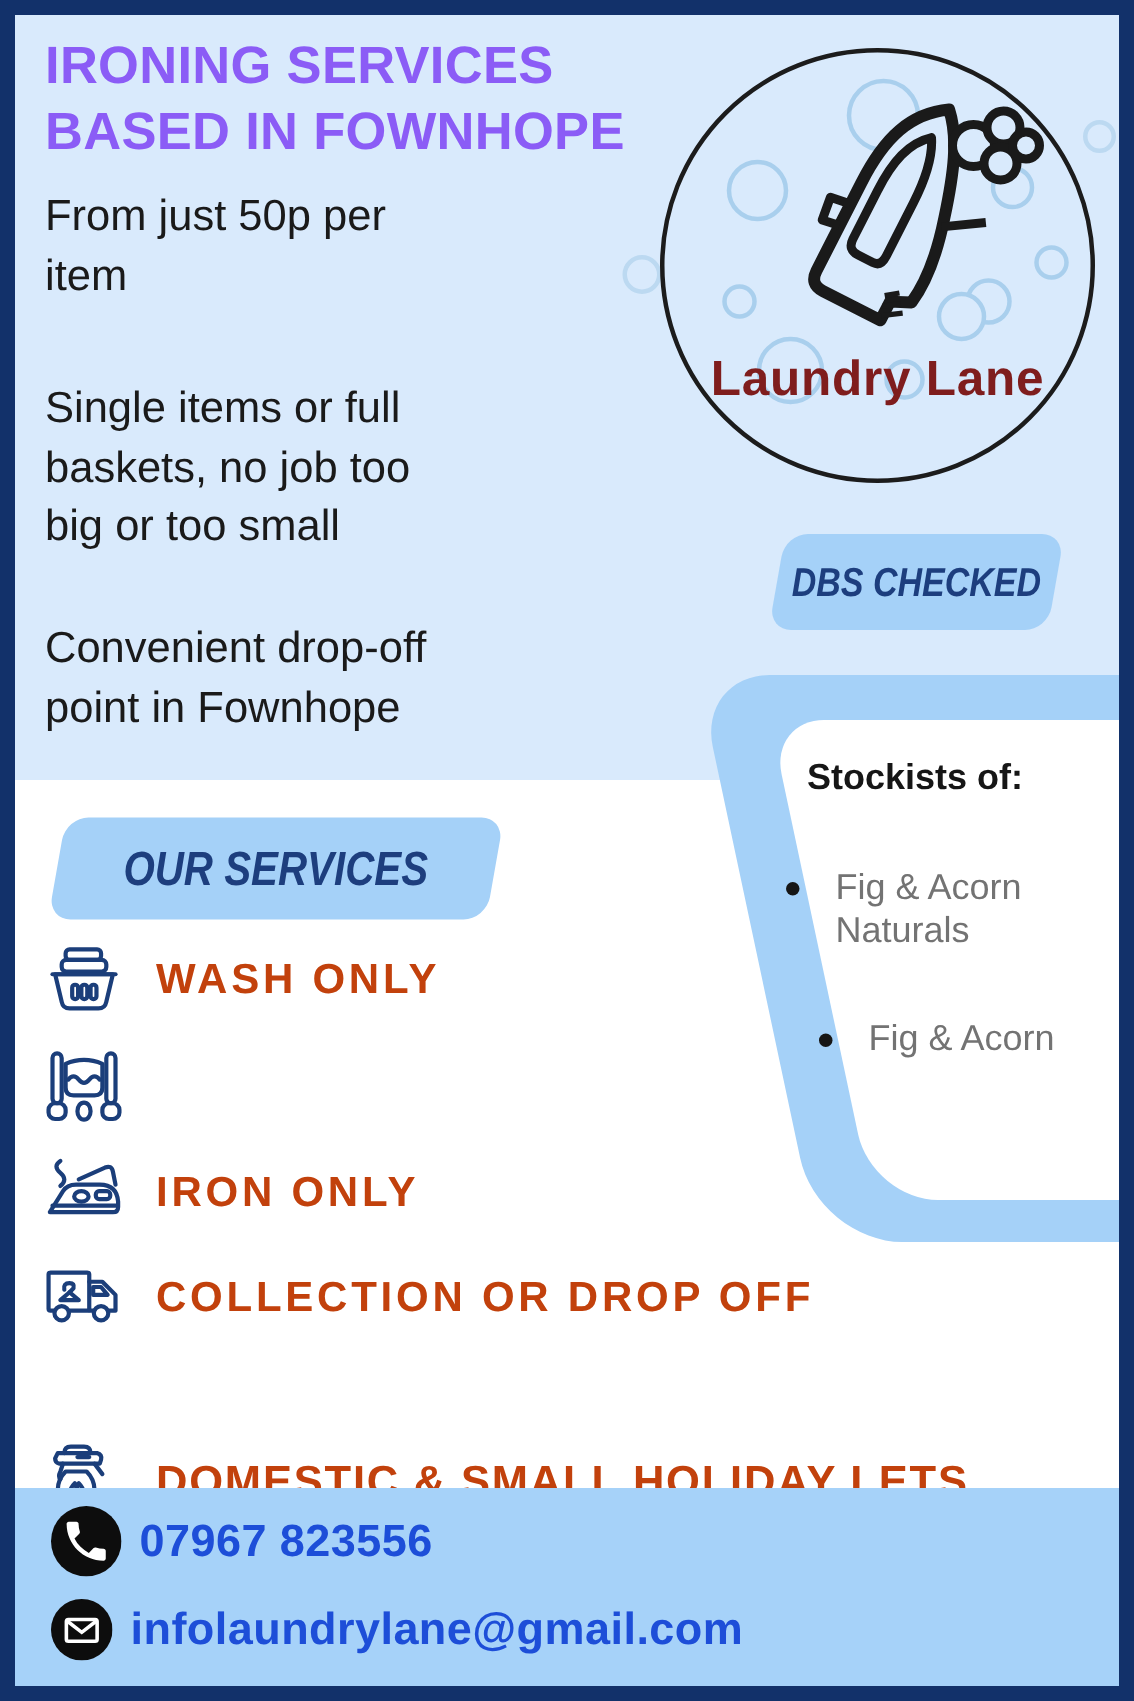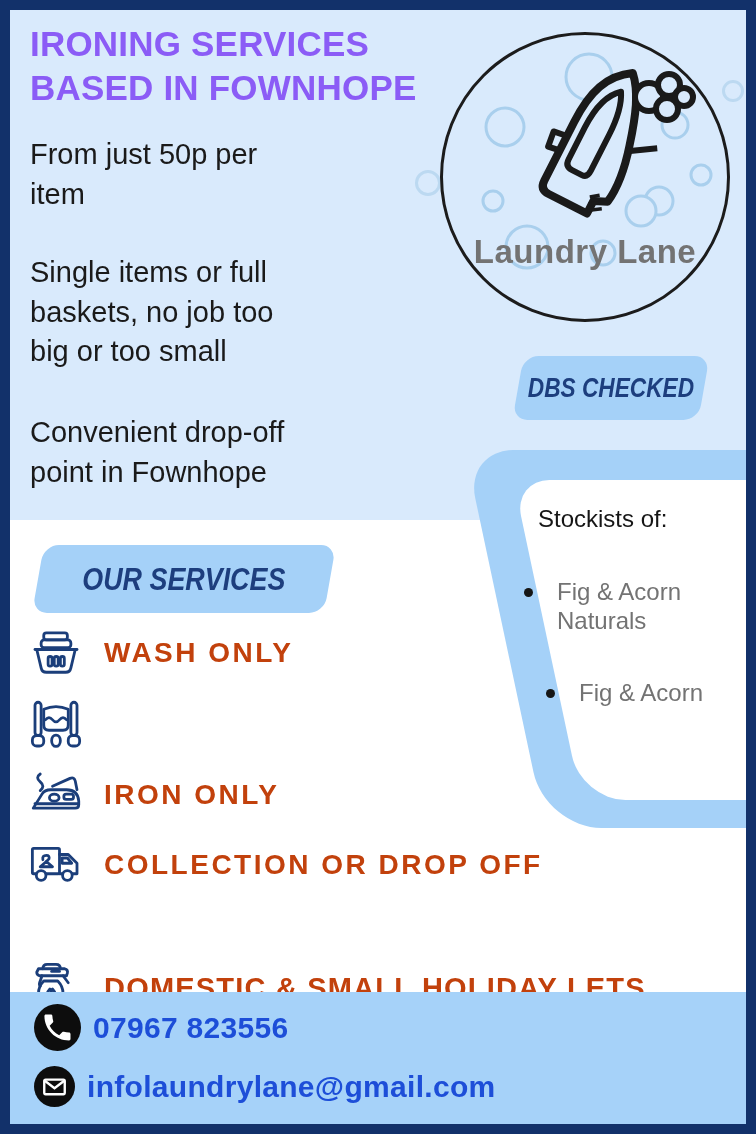--- a/index.html
+++ b/index.html
@@ -24,32 +24,32 @@
   .headline {
     position: absolute; left: 20px; top: 12px; width: 440px;
     font-size: 35px; line-height: 1.25; font-weight: 800;
     color: #8b5cf6; white-space: pre-line; letter-spacing: 0.2px;
   }
   .para {
     position: absolute; left: 20px; width: 400px;
     font-size: 29px; line-height: 1.37; font-weight: 400;
     color: #1a1a1a; white-space: pre-line;
   }
-  .para-1 { top: 125px; }
+  .para-1 { top: 115px; }
   .para-2 { top: 243px; }
   .para-3 { top: 403px; }
   
   .logo-circle {
     position: absolute; left: 430px; top: 22px; width: 290px; height: 290px;
     border: 3px solid #1c1c1c; border-radius: 50%;
     background: #d9eafc;
   }
   .logo-name {
     position: absolute; left: 0; right: 0; bottom: 48px;
-    text-align: center; font-size: 33px; font-weight: 700; color: #737373;
+    text-align: center; font-size: 33px; font-weight: 700; color: #7f1d1d;
     letter-spacing: 0.5px;
   }
   
   .badge {
     position: absolute;
     background: #a5d1f8; border-radius: 15px;
     display: flex; align-items: center; justify-content: center;
   }
   .badge-dbs { left: 508px; top: 346px; width: 186px; height: 64px; transform: skewX(-10deg); }
   .badge-services { left: 28px; top: 535px; width: 292px; height: 68px; transform: skewX(-10deg); }
@@ -69,21 +69,21 @@
     border-radius: 48px 0 0 56px;
   }
   .stockists-white {
     position: absolute; left: 42px; top: 30px; right: -30px; bottom: 28px;
     background: #ffffff; border-radius: 36px 0 0 44px;
   }
   .stockists-content {
     position: absolute; left: 500px; top: 495px; width: 240px;
   }
   .stockists-title {
-    margin-left: 28px; font-size: 24px; color: #161616; font-weight: 400;
+    margin-left: 28px; font-size: 24px; color: #161616; font-weight: 700;
   }
   .stockist-item {
     display: flex; align-items: flex-start; gap: 24px;
   }
   .stockist-item .dot {
     width: 9px; height: 9px; border-radius: 50%; background: #161616;
     margin-top: 11px; flex: 0 0 auto;
   }
   .stockist-item .txt {
     font-size: 24px; line-height: 1.22; color: #737373; white-space: pre-line;

